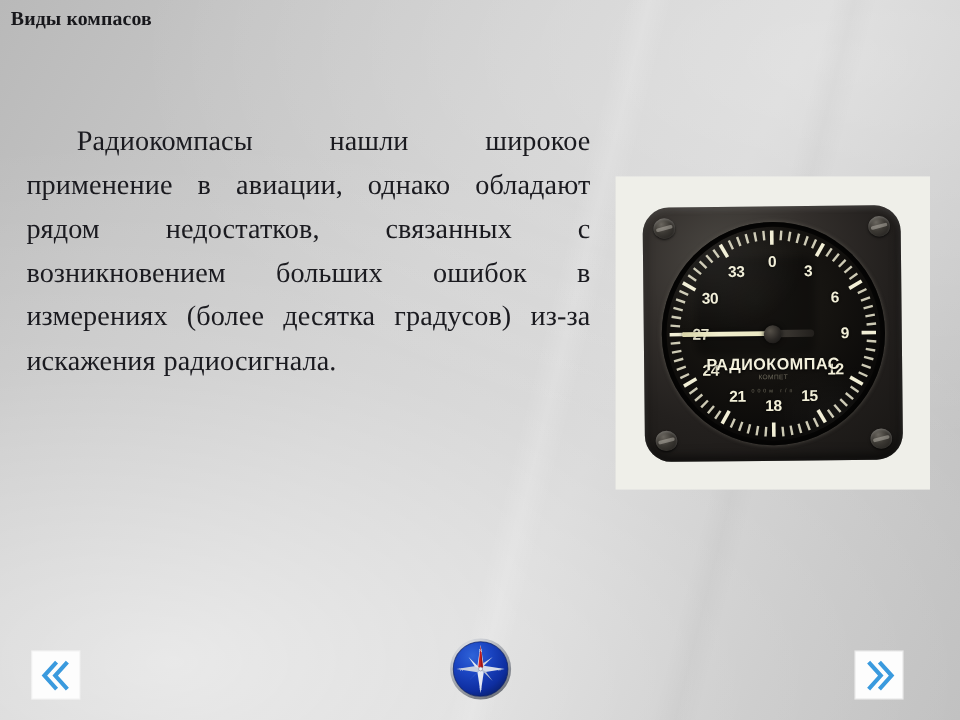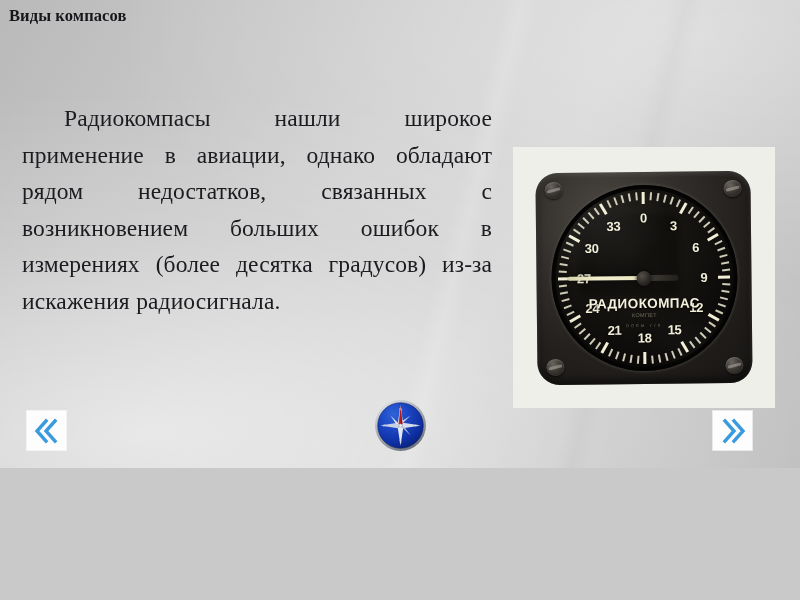--- a/index.html
+++ b/index.html
@@ -10,21 +10,21 @@
     width: 800px;
     height: 600px;
     overflow: hidden;
     font-family: "Liberation Serif", "DejaVu Serif", serif;
     background: #c9c9c9;
   }
 
   #slide {
     position: relative;
     width: 800px;
-    height: 468px;
+    height: 600px;
     overflow: hidden;
     background:
       radial-gradient(ellipse 150% 110% at 18% 92%, rgba(255,255,255,0.55) 0%, rgba(255,255,255,0.16) 38%, rgba(255,255,255,0) 66%),
       radial-gradient(ellipse 120% 90% at 86% 8%, rgba(255,255,255,0.30) 0%, rgba(255,255,255,0) 60%),
       linear-gradient(118deg, #b9b9b9 0%, #c4c4c4 18%, #cfcfcf 42%, #d5d5d5 62%, #c6c6c6 84%, #bdbdbd 100%);
   }
 
   
   #slide::before {
     content: "";

